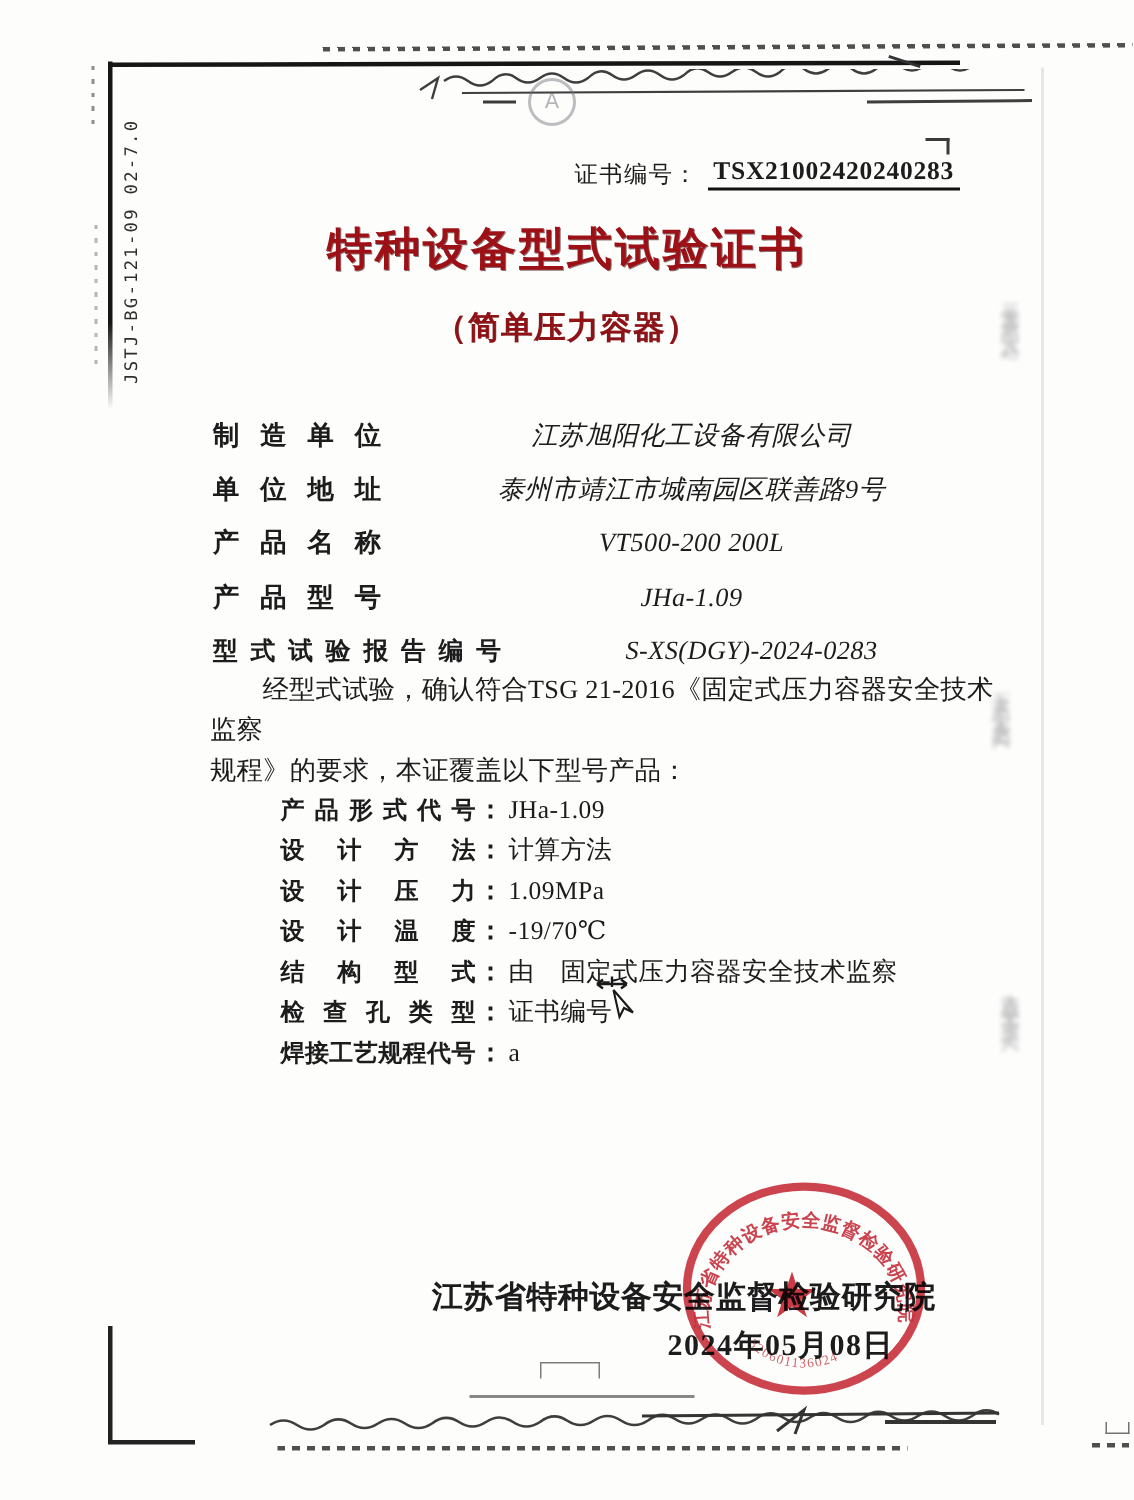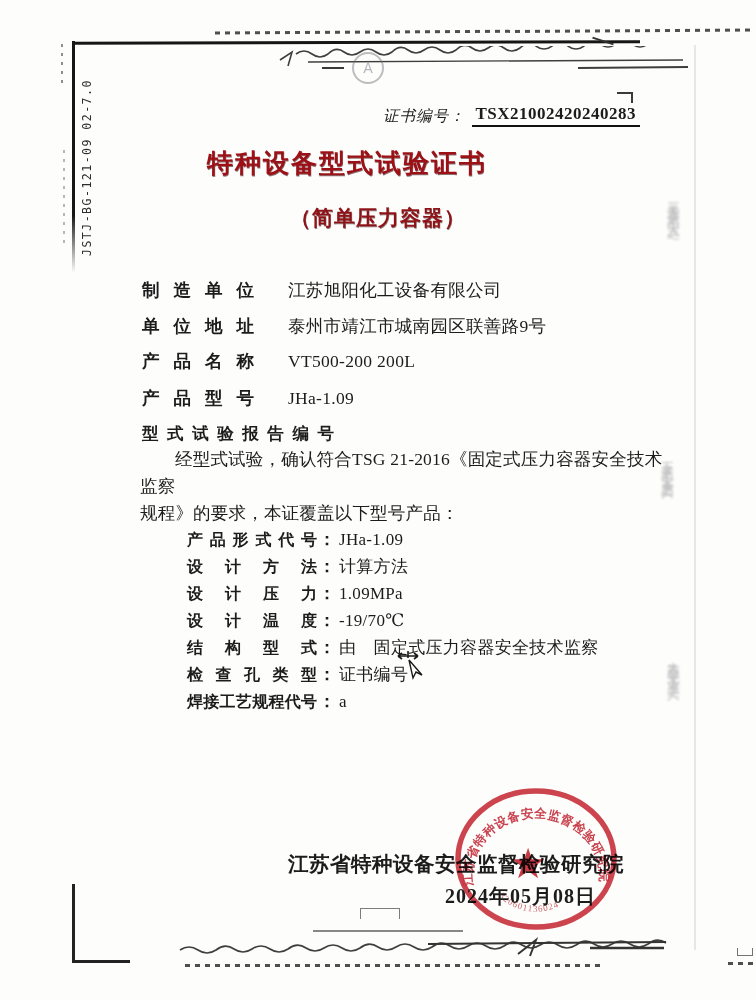--- a/index.html
+++ b/index.html
@@ -30,42 +30,42 @@
 
   
   .watermark{
     left:352px;top:52px;width:28px;height:28px;border:2px solid rgba(110,110,120,.45);
     border-radius:50%;display:flex;align-items:center;justify-content:center;
     color:rgba(110,110,120,.5);font-size:14px;font-family:"DejaVu Sans",sans-serif;
   }
 
   
   .cert-row{left:383px;top:104px;display:flex;align-items:flex-end;}
-  .cert-label{font-size:15.5px;letter-spacing:1px;font-style:italic;}
+  .cert-label{font-size:15.5px;letter-spacing:1px;}
   .cert-value{
     margin-left:6px;min-width:150px;font-size:17px;letter-spacing:.5px;
     border-bottom:2px solid #111;padding:0 4px 1px 4px;font-weight:bold;
   }
 
   
   .title{
-    left:0;top:146px;width:694px;text-align:center;font-size:26px;font-weight:bold;
+    left:0;top:146px;width:756px;text-align:center;font-size:30px;font-weight:bold;
     color:#9c1016;letter-spacing:2px;text-shadow:.6px .8px 0 rgba(45,2,6,.55);
   }
   .subtitle{
     left:0;top:204px;width:756px;text-align:center;font-size:21px;font-weight:bold;
     color:#8f1217;letter-spacing:1px;text-shadow:.4px .6px 0 rgba(45,2,6,.5);
   }
 
   
   .field-row{left:142px;width:492px;display:flex;align-items:baseline;font-size:17.5px;}
   .field-label{width:112px;font-weight:bold;}
   .field-label.wide{width:192px;font-size:16.5px;}
   .char-justify{display:flex;justify-content:space-between;}
-  .field-value{flex:1;text-align:left;margin-left:34px;letter-spacing:.3px;}
+  .field-value{flex:1;text-align:center;margin-left:34px;letter-spacing:.3px;font-style:italic;}
 
   
   .statement{left:140px;width:530px;font-size:17.5px;line-height:27px;letter-spacing:.2px;}
   .statement .indent{text-indent:2em;}
 
   
   .spec-row{left:187px;display:flex;align-items:baseline;font-size:17px;}
   .spec-label{width:130px;font-size:16px;font-weight:bold;}
   .spec-colon{width:20px;text-align:center;font-weight:bold;}
   .spec-value{margin-left:2px;letter-spacing:.3px;white-space:pre;}
@@ -161,20 +161,21 @@
     <span class="field-label wide char-justify">
         <span>型</span>
         <span>式</span>
         <span>试</span>
         <span>验</span>
         <span>报</span>
         <span>告</span>
         <span>编</span>
         <span>号</span>
       </span>
+    <span class="field-value">S-XS(DGY)-2024-0283</span>
   </div>
 
   <div class="abs statement" style="top:446px;">
     <div class="indent">经型式试验，确认符合TSG 21-2016《固定式压力容器安全技术监察</div>
     <div>规程》的要求，本证覆盖以下型号产品：</div>
   </div>
 
   <div class="abs spec-row" style="top:528px;">
     <span class="spec-label char-justify">
         <span>产</span>

